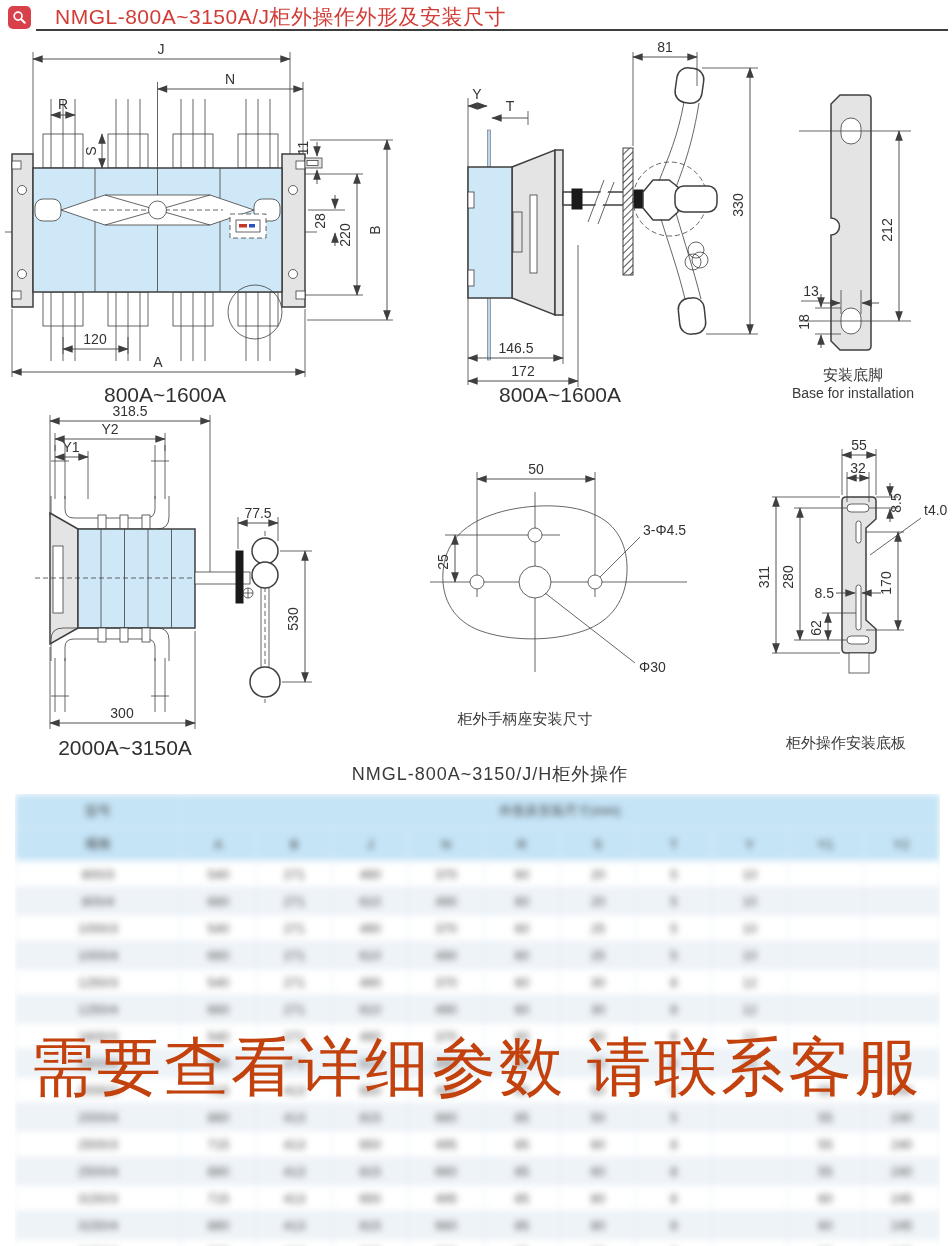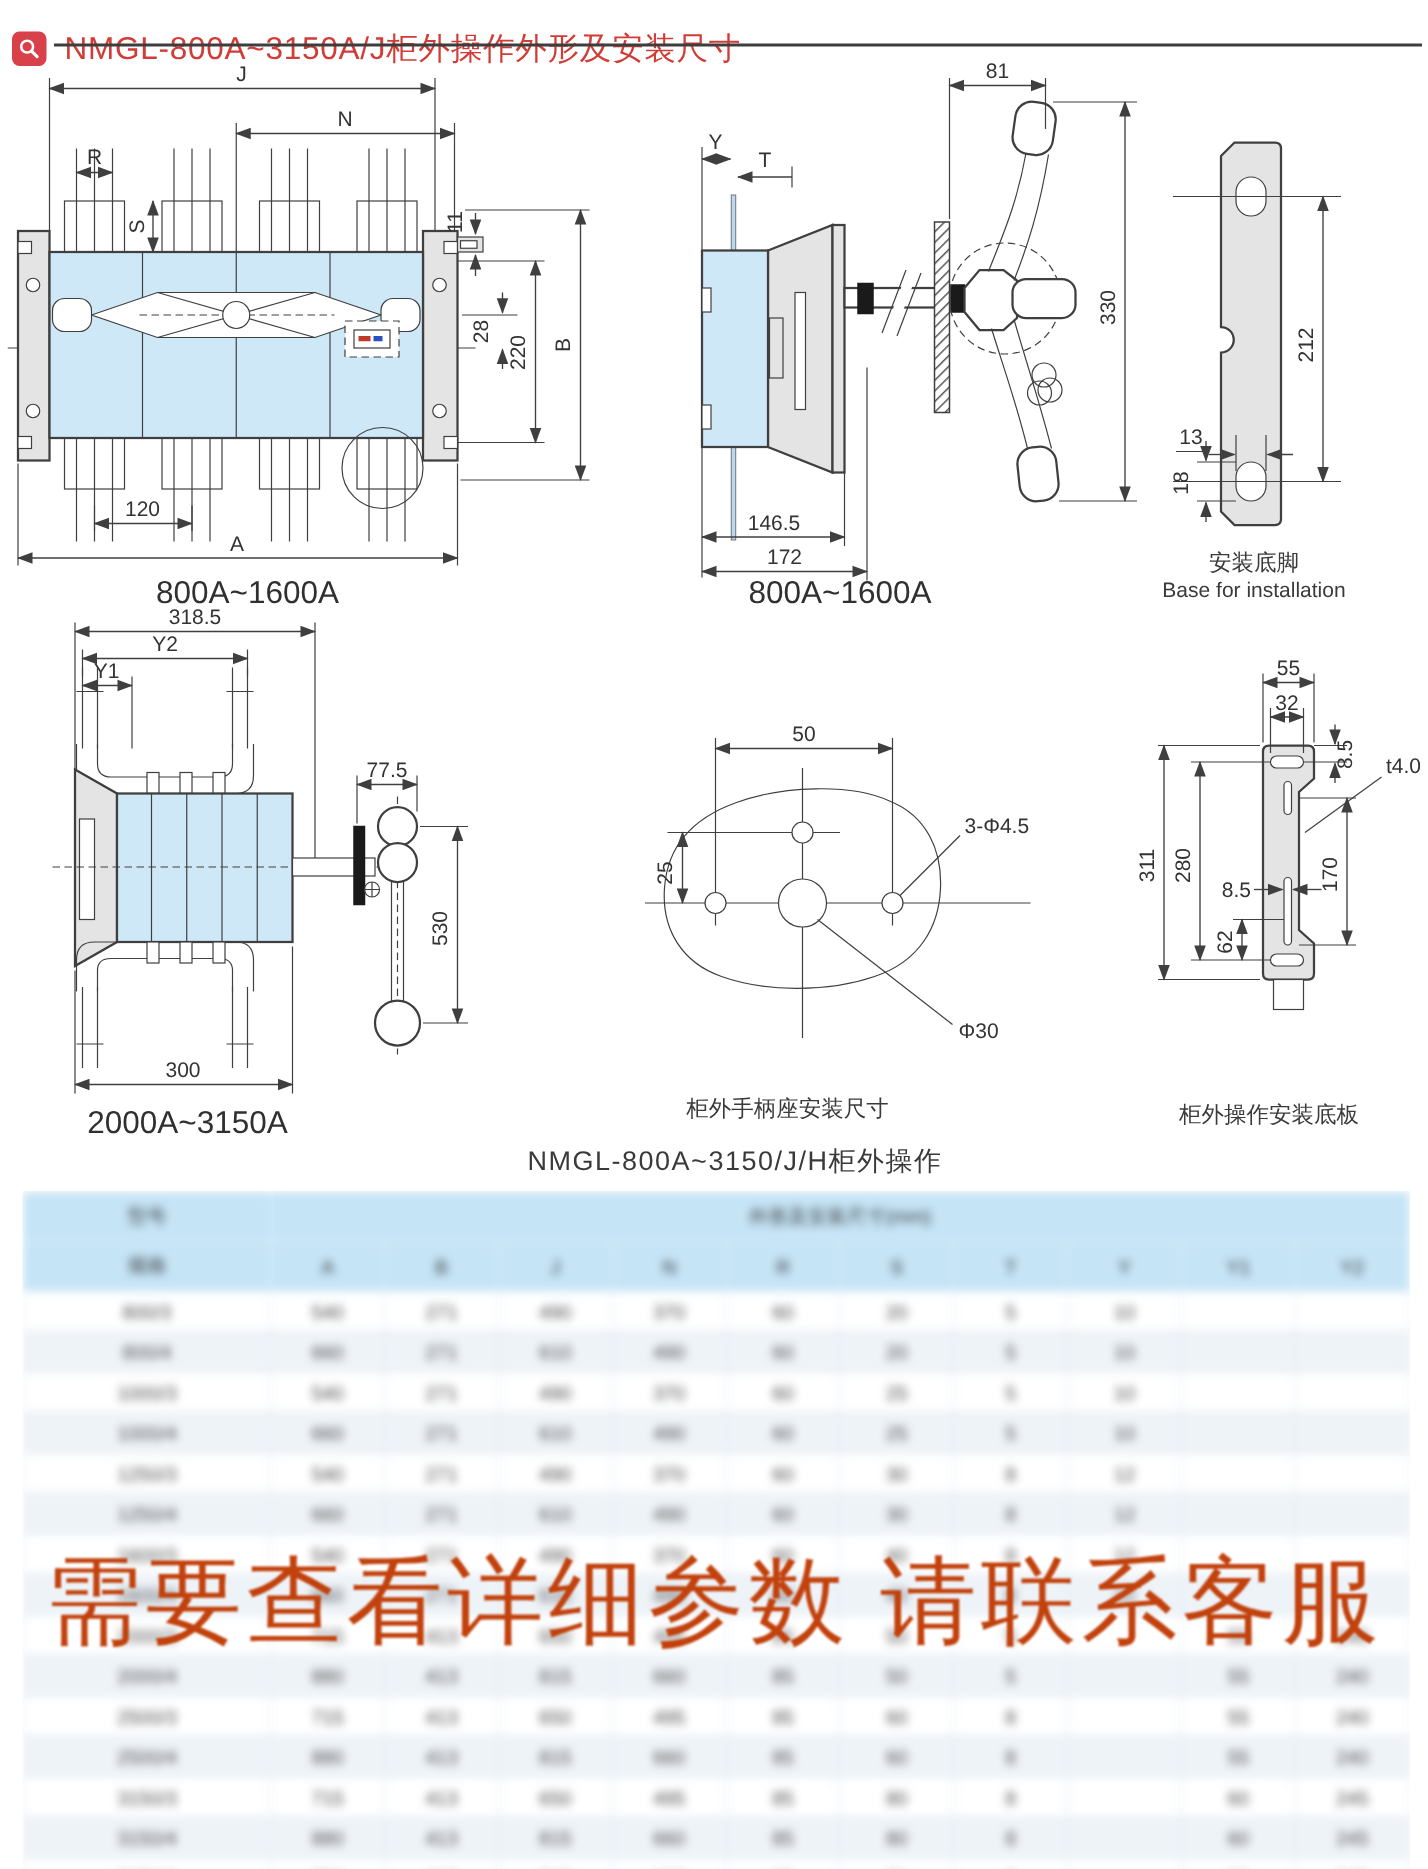--- a/index.html
+++ b/index.html
@@ -1,19 +1,19 @@
 <!DOCTYPE html>
 <html><head>
 <meta charset="utf-8">
 <style>
   html,body{margin:0;padding:0;background:#fff;}
   .page{position:relative;width:952px;height:1246px;background:#fff;overflow:hidden;
         font-family:"Liberation Sans","DejaVu Sans",sans-serif;}
   
-  .hdr{position:absolute;left:8px;top:18px;display:flex;align-items:center;gap:12px;}
+  .hdr{position:absolute;left:8px;top:3px;display:flex;align-items:center;gap:24px;}
   .hdr .ticon{width:23px;height:23px;border-radius:5px;background:#d8404a;display:flex;
         align-items:center;justify-content:center;flex:0 0 auto;}
   .hdr h1{margin:0;font-size:21px;font-weight:500;color:#d23c36;letter-spacing:.5px;}
   .rule{position:absolute;left:36px;top:29px;width:912px;height:2px;background:#3d3d3d;}
   
   figure{position:absolute;margin:0;padding:0;}
   svg text{font-family:"Liberation Sans","DejaVu Sans",sans-serif;fill:#333;}
   .dim{font-size:14px;}
   .cap{font-size:15px;fill:#3a3a3a;}
   .capen{font-size:14px;fill:#3a3a3a;}
@@ -251,21 +251,21 @@
       <text class="dim" x="70" y="71" text-anchor="middle">T</text>
       <text class="dim" x="225" y="12" text-anchor="middle">81</text>
       <text class="dim" x="303" y="165" text-anchor="middle" transform="rotate(-90 303 165)">330</text>
       <text class="dim" x="76" y="313" text-anchor="middle">146.5</text>
       <text class="dim" x="83" y="336" text-anchor="middle">172</text>
     </g>
     <text class="biglabel" x="120" y="362" text-anchor="middle">800A~1600A</text>
   </svg>
   </figure>
 
-  <figure style="left:764px;top:72px;width:155px;height:335px;">
+  <figure style="left:781px;top:72px;width:155px;height:335px;">
   <svg width="155" height="335" viewBox="0 0 155 335">
     <g>
       <path class="met ol" d="M50,269 L50,163 A8.5,8.5 0 0 0 50,146 L50,32 L59,23 L86,23 Q90,23 90,27 L90,274 Q90,278 86,278 L59,278 Z"></path>
       <rect class="wht tl" x="60" y="46" width="20" height="26" rx="10"></rect>
       <rect class="wht tl" x="60" y="236" width="20" height="26" rx="10"></rect>
       <line class="tl" x1="18" y1="59" x2="130" y2="59"></line>
       <line class="tl" x1="18" y1="249" x2="130" y2="249"></line>
     </g>
     <g>
       <line class="dl" x1="118" y1="59" x2="118" y2="249"></line>
@@ -362,21 +362,21 @@
       <text class="dim" x="105" y="33" text-anchor="middle">Y2</text>
       <text class="dim" x="66" y="51" text-anchor="middle">Y1</text>
       <text class="dim" x="253" y="117" text-anchor="middle">77.5</text>
       <text class="dim" x="293" y="218" text-anchor="middle" transform="rotate(-90 293 218)">530</text>
       <text class="dim" x="117" y="317" text-anchor="middle">300</text>
     </g>
     <text class="biglabel" x="120" y="354" text-anchor="middle">2000A~3150A</text>
   </svg>
   </figure>
 
-  <figure style="left:425px;top:455px;width:280px;height:300px;">
+  <figure style="left:425px;top:435px;width:280px;height:300px;">
   <svg width="280" height="300" viewBox="0 0 280 300">
     <g>
       <path class="tl wht" d="M18,137 C20,108 38,90 66,80 C96,69 142,67 168,79 C193,89 203,112 202,137 C201,163 188,186 158,196 C126,207 84,206 56,196 C30,187 16,165 18,137 Z"></path>
       <line class="tl" x1="5" y1="147" x2="262" y2="147"></line>
       <line class="tl" x1="110" y1="57" x2="110" y2="237"></line>
       <line class="tl" x1="52" y1="37" x2="52" y2="162"></line>
       <line class="tl" x1="170" y1="37" x2="170" y2="162"></line>
       <line class="tl" x1="20" y1="100" x2="135" y2="100"></line>
       <circle class="wht tl" cx="110" cy="147" r="16"></circle>
       <circle class="wht tl" cx="110" cy="100" r="7"></circle>

